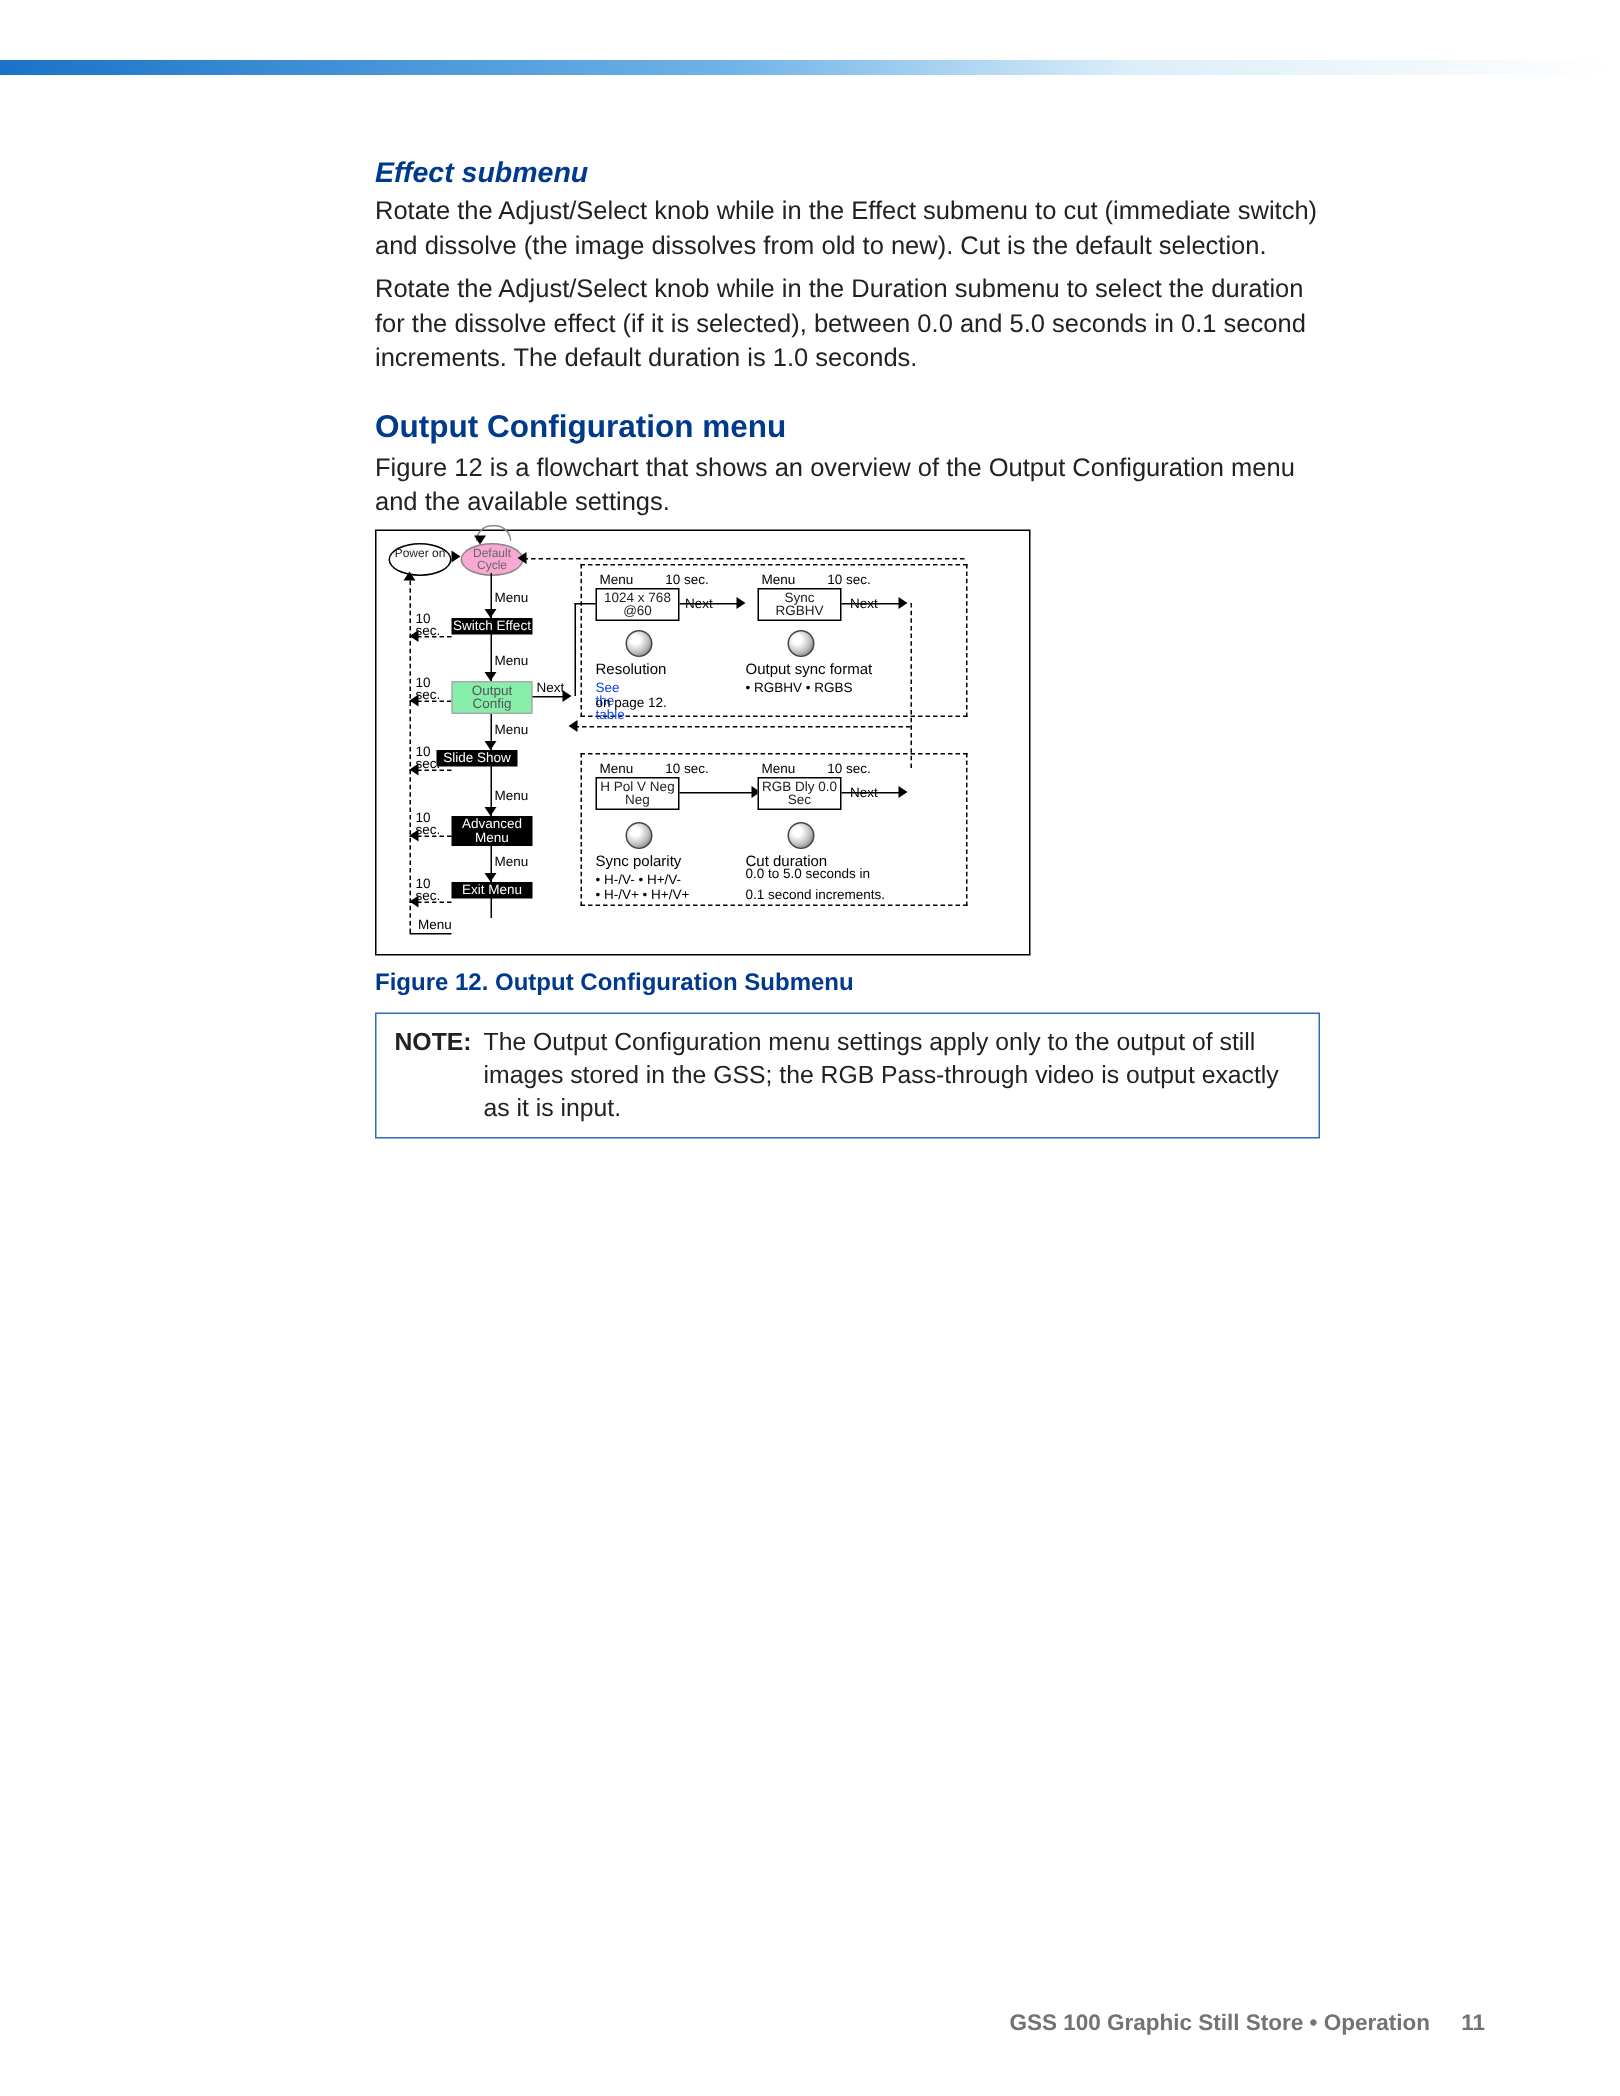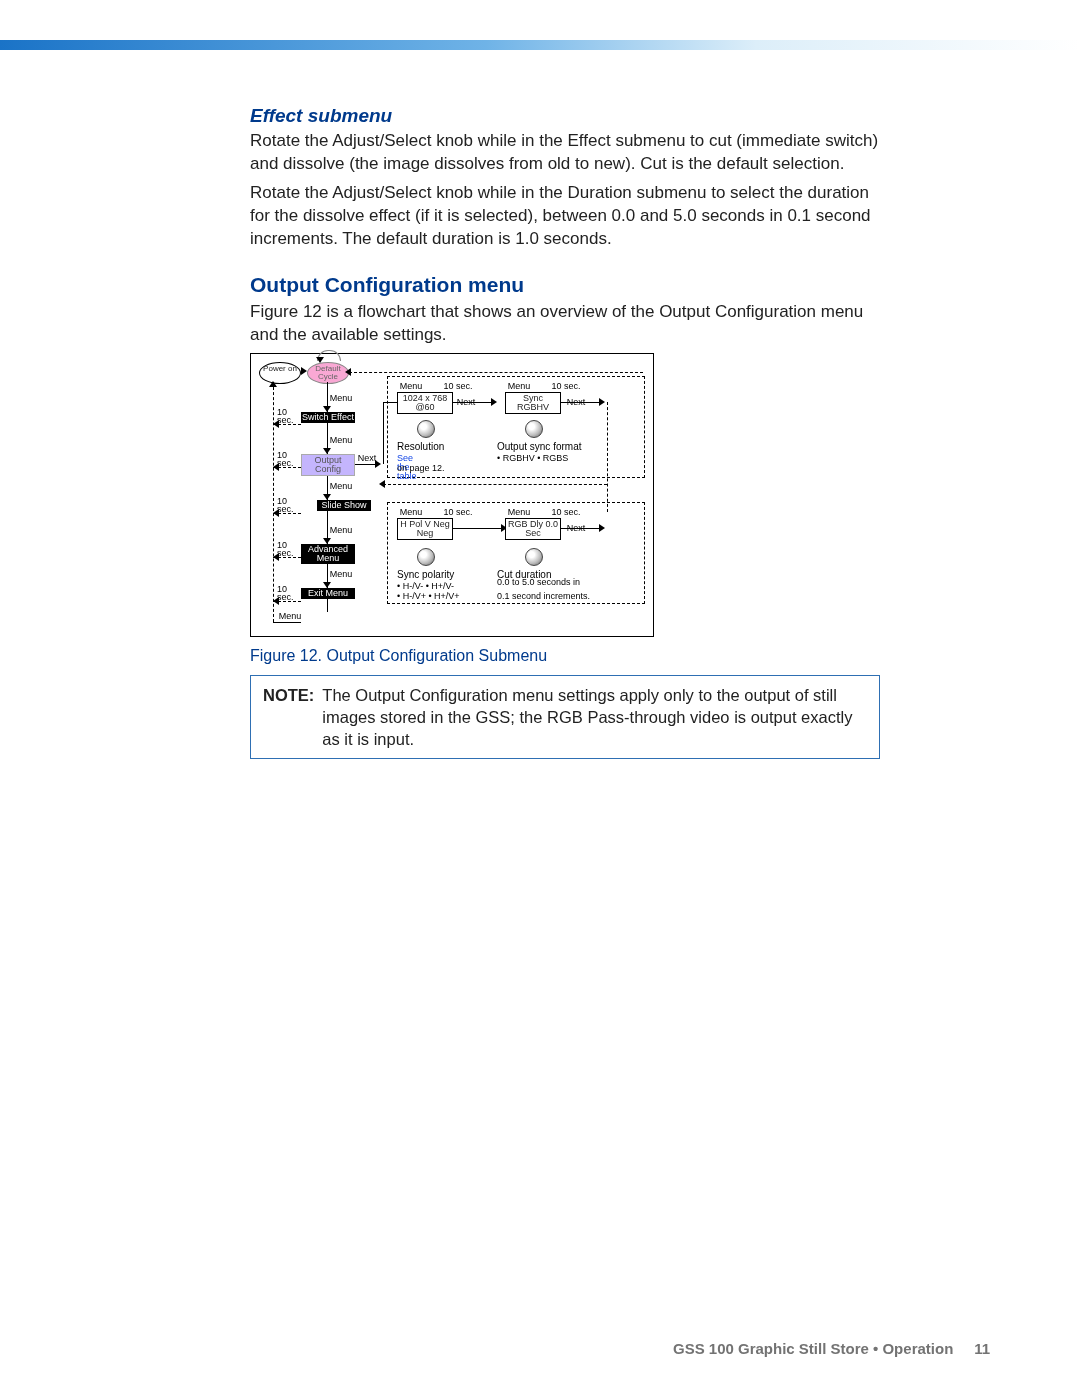--- a/index.html
+++ b/index.html
@@ -36,21 +36,21 @@
     font-weight: 700;
     font-size: 21px;
     margin: 22px 0 4px;
   }
   p.body {
     font-size: 17px;
     line-height: 1.35;
     margin: 3px 0 6px;
   }
   .figcaption {
-    font-weight: 400;
+    font-weight: 700;
     color: #003a8c;
     margin: 10px 0 10px;
     font-size: 16px;
   }
   .notebox {
     border: 1px solid #2e6fb3;
     padding: 8px 12px;
     font-size: 16.5px;
     line-height: 1.35;
     display: flex;
@@ -67,28 +67,29 @@
 
   
   .fig {
     width: 402px;
     height: 282px;
     border: 1px solid #000;
     position: relative;
     font-size: 10px;
     line-height: 1.05;
     margin-top: 4px;
+    padding-left: 33px;
   }
   .fig * { position: absolute; }
   .mbox {
     background:#000; color:#fff; text-align:center;
     width:54px; padding:1px 0; font-size:9px;
   }
   .gbox {
-    background:#c4b5fd; border:1px solid #aaa; color:#555;
+    background:#86efac; border:1px solid #aaa; color:#555;
     width:52px; text-align:center; font-size:9px; padding:1px 0;
   }
   .lbl { font-size:9px; color:#000; text-align:center; }
   .lblL { font-size:9px; color:#000; }
   .lblB { font-size:10px; color:#000; }
   .disp {
     background:#fff; border:1px solid #000; text-align:center;
     width:54px; font-size:9px; padding:1px 0; line-height:1.05;
   }
   .knob {
@@ -167,21 +168,21 @@
     <div class="hline" style="left:104px;top:110px;width:22px;"></div>
     <div class="lbl" style="left:104px;top:100px;width:24px;">Next</div>
     <div class="arr arrR" style="left:124px;top:106px;"></div>
 
     <div class="lbl" style="left:72px;top:128px;width:36px;">Menu</div>
     <div class="arr arrD" style="left:72px;top:140px;"></div>
     <div class="lblL" style="left:26px;top:143px;">10</div>
     <div class="lblL" style="left:26px;top:151px;">sec.</div>
     <div class="hdash" style="left:22px;top:159px;width:28px;"></div>
     <div class="arr arrL" style="left:22px;top:155px;"></div>
-    <div class="mbox" style="left:66px;top:146px;">Slide Show</div>
+    <div class="mbox" style="left:40px;top:146px;">Slide Show</div>
 
     <div class="lbl" style="left:72px;top:172px;width:36px;">Menu</div>
     <div class="arr arrD" style="left:72px;top:184px;"></div>
     <div class="lblL" style="left:26px;top:187px;">10</div>
     <div class="lblL" style="left:26px;top:195px;">sec.</div>
     <div class="hdash" style="left:22px;top:203px;width:28px;"></div>
     <div class="arr arrL" style="left:22px;top:199px;"></div>
     <div class="mbox" style="left:50px;top:190px;">Advanced Menu</div>
 
     <div class="lbl" style="left:72px;top:216px;width:36px;">Menu</div>

